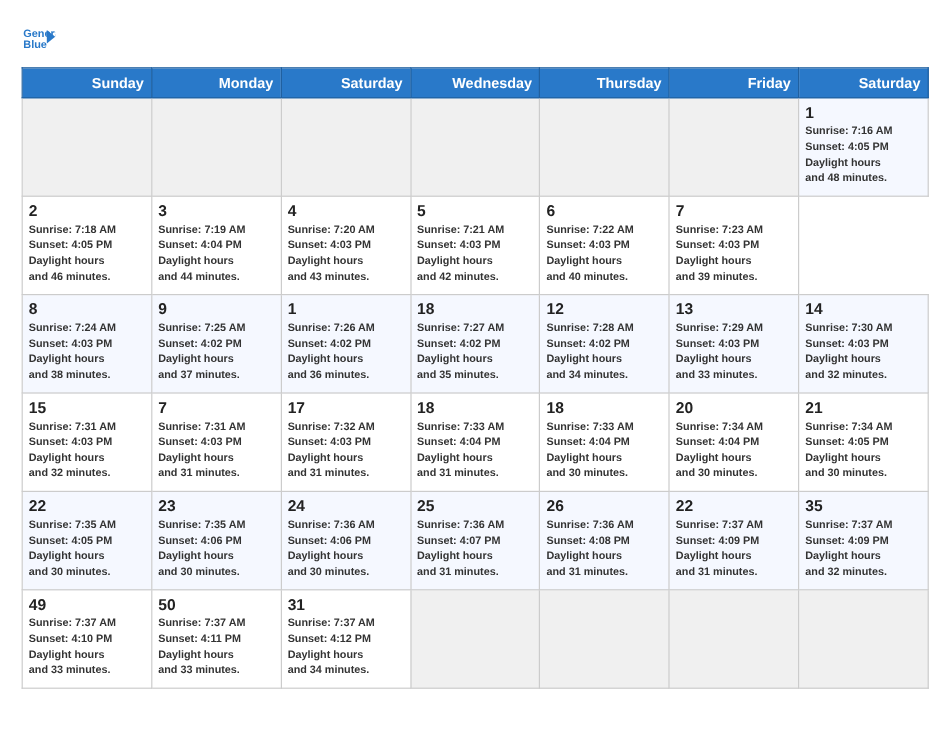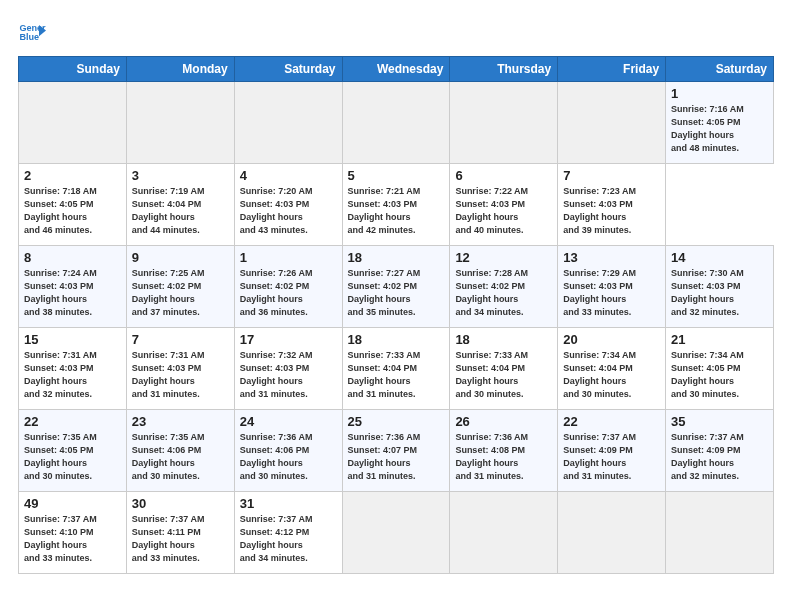--- a/index.html
+++ b/index.html
@@ -190,21 +190,21 @@
           <td><span class="day-num">26</span>
 <span class="day-info">Sunrise: 7:36 AM<br>Sunset: 4:08 PM<br>Daylight hours<br>and 31 minutes.</span></td>
           <td><span class="day-num">22</span>
 <span class="day-info">Sunrise: 7:37 AM<br>Sunset: 4:09 PM<br>Daylight hours<br>and 31 minutes.</span></td>
           <td><span class="day-num">35</span>
 <span class="day-info">Sunrise: 7:37 AM<br>Sunset: 4:09 PM<br>Daylight hours<br>and 32 minutes.</span></td>
         </tr>
         <tr>
           <td><span class="day-num">49</span>
 <span class="day-info">Sunrise: 7:37 AM<br>Sunset: 4:10 PM<br>Daylight hours<br>and 33 minutes.</span></td>
-          <td><span class="day-num">30</span>
+          <td><span class="day-num">50</span>
 <span class="day-info">Sunrise: 7:37 AM<br>Sunset: 4:11 PM<br>Daylight hours<br>and 33 minutes.</span></td>
           <td><span class="day-num">31</span>
 <span class="day-info">Sunrise: 7:37 AM<br>Sunset: 4:12 PM<br>Daylight hours<br>and 34 minutes.</span></td>
           <td class="empty-cell"></td>
           <td class="empty-cell"></td>
           <td class="empty-cell"></td>
           <td class="empty-cell"></td>
         </tr>
       </tbody>
   </table>

